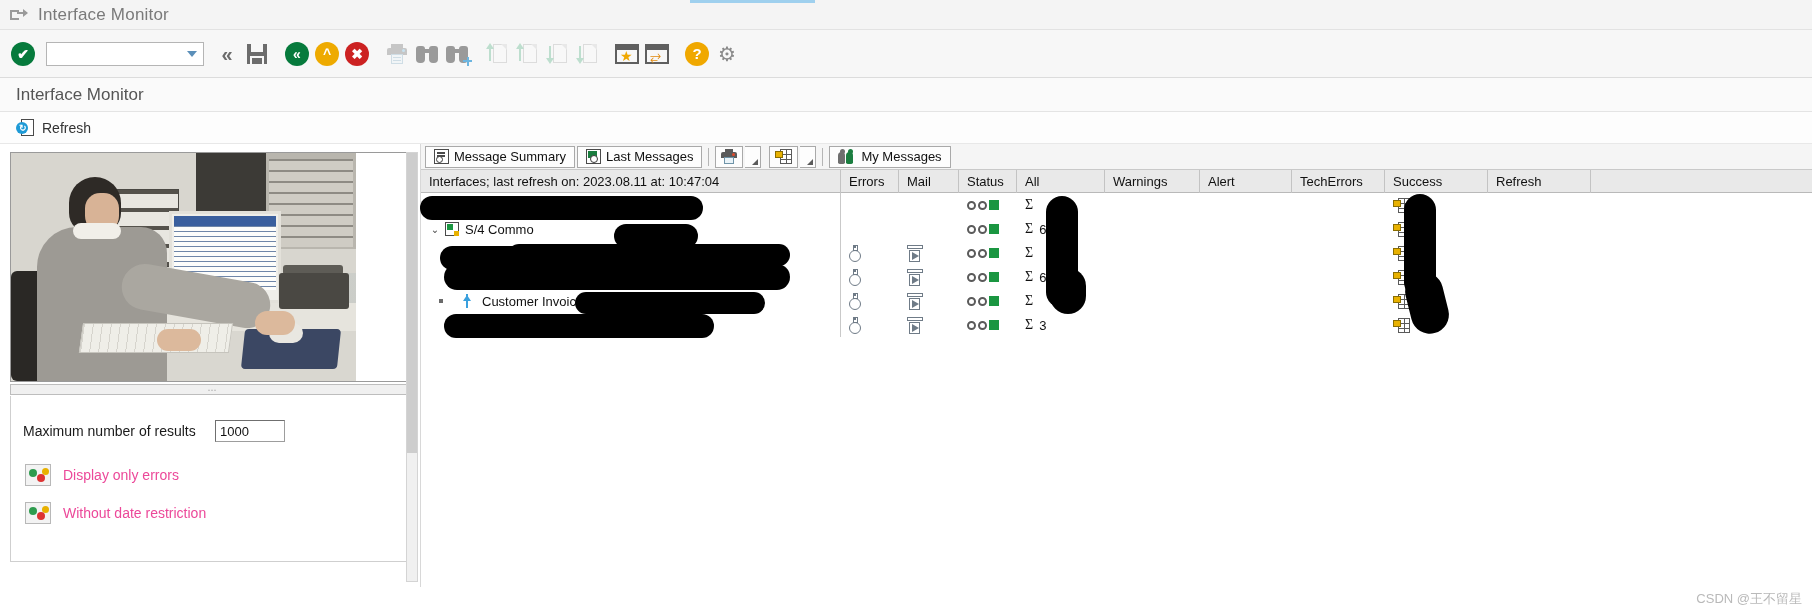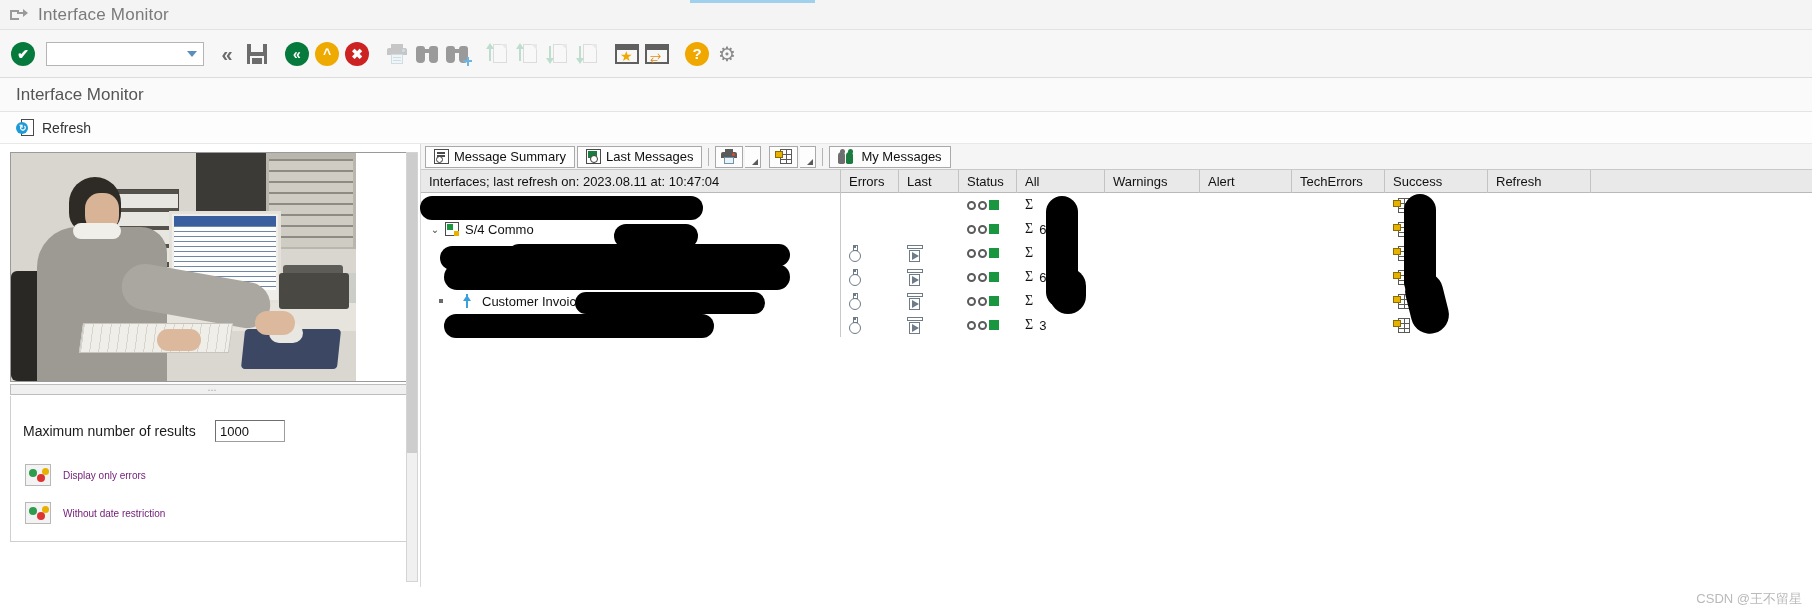--- a/index.html
+++ b/index.html
@@ -173,35 +173,35 @@
   #photo-white{position:absolute;left:345px;top:0;width:61px;height:228px;background:#fff;}
 
   #splitter{
     position:absolute; left:10px; top:240px; width:406px; height:11px;
     background:#f0f0f0; border:1px solid #bdbdbd;
     display:flex; align-items:center; justify-content:center;
   }
   #splitter .dots{ letter-spacing:2px; color:#8a8a8a; font-size:9px; line-height:6px; }
 
   #left-form{
-    position:absolute; left:10px; top:252px; width:406px; height:146px;
+    position:absolute; left:10px; top:252px; width:406px; height:166px;
     background:#fff; border:1px solid #cfcfcf; border-top:none;
   }
   #form-row1{ display:flex; align-items:center; height:34px; margin-top:18px; padding-left:12px; }
   #max-label{ font-size:14px; color:#1a1a1a; width:192px; }
   #max-input{
     width:70px; height:22px; border:1px solid #9d9d9d; border-top-color:#6f6f6f; border-left-color:#6f6f6f;
     background:#fff; font-family:"Liberation Sans", sans-serif; font-size:13px; padding:0 4px; color:#111;
   }
   .opt-row{ display:flex; align-items:center; gap:12px; padding-left:14px; margin-top:16px; }
   .opt-icon{ width:26px;height:22px;border:1px solid #b8b8b8;background:#f3f3f3;position:relative;flex:none;}
   .opt-icon .oi-g{position:absolute;left:3px;top:4px;width:8px;height:8px;border-radius:50%;background:#2e9b4e;}
   .opt-icon .oi-r{position:absolute;left:11px;top:9px;width:8px;height:8px;border-radius:50%;background:#d33;}
   .opt-icon .oi-y{position:absolute;left:16px;top:3px;width:7px;height:7px;border-radius:50%;background:#e8b100;}
-  .opt-label{ font-size:10px; color:#701a75; }
+  .opt-label{ font-size:14px; color:#ec4899; }
 
   #left-scroll{
     position:absolute; right:2px; top:8px; width:12px; height:430px; background:#f0f0f0; border:1px solid #d4d4d4;
   }
   #left-scroll .thumb{ position:absolute; left:0; top:0; width:10px; height:300px; background:#cdcdcd; }
 
   
   #right-panel{ flex:1; position:relative; background:#fff; border-left:1px solid #d8d8d8; }
   #tabstrip{
     height:26px; display:flex; align-items:center; padding:2px 4px; gap:2px;
@@ -567,21 +567,21 @@
             <span class="pp2"></span>
             <span class="pp2h"></span>
         </span>
         <span>My Messages</span>
       </div>
     </div>
 
     <div id="grid-head">
       <div class="gh" style="width:420px">Interfaces; last refresh on: 2023.08.11 at: 10:47:04</div>
       <div class="gh" style="width:58px">Errors</div>
-      <div class="gh" style="width:60px">Last</div>
+      <div class="gh" style="width:60px">Mail</div>
       <div class="gh" style="width:58px">Status</div>
       <div class="gh" style="width:88px">All</div>
       <div class="gh" style="width:95px">Warnings</div>
       <div class="gh" style="width:92px">Alert</div>
       <div class="gh" style="width:93px">TechErrors</div>
       <div class="gh" style="width:103px">Success</div>
       <div class="gh" style="width:103px">Refresh</div>
     </div>
 
     <div id="grid-body">

